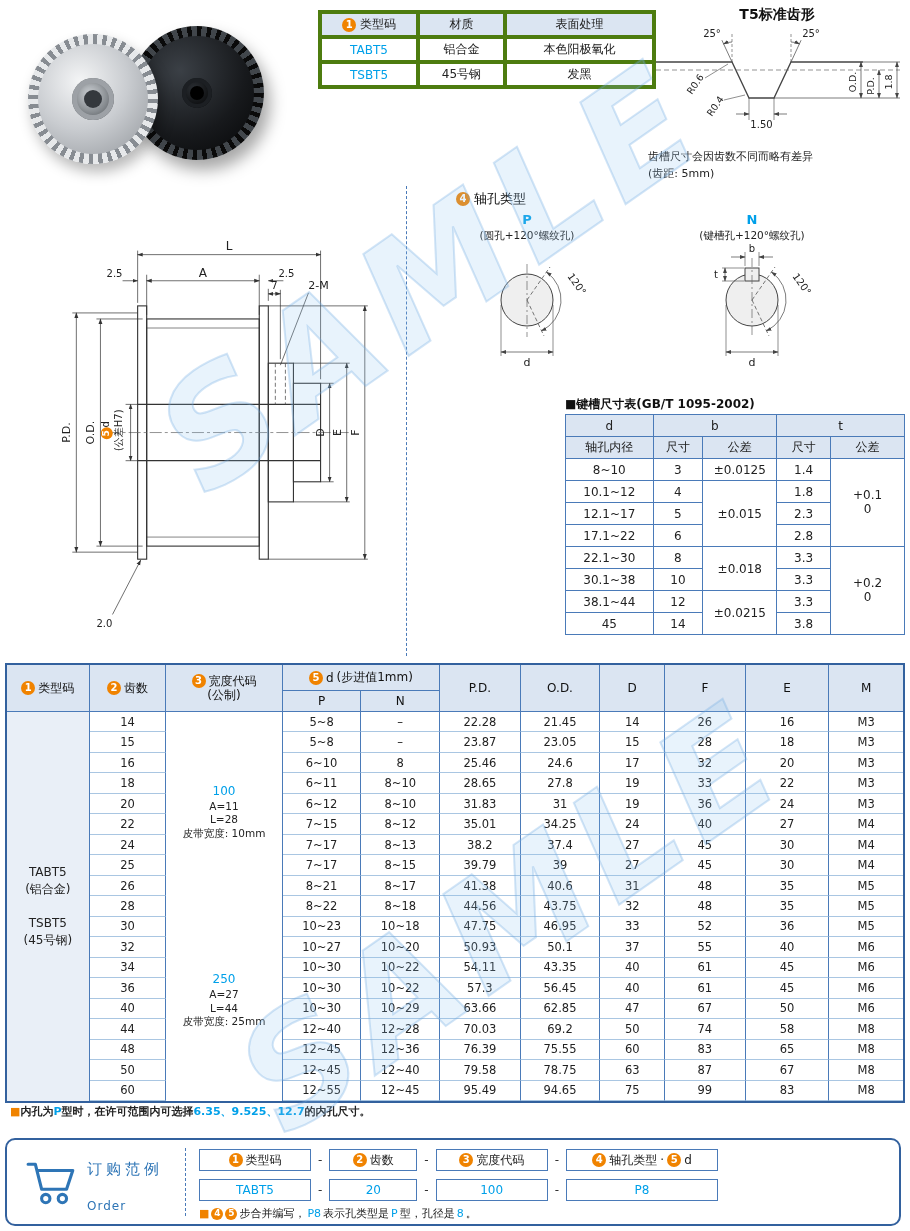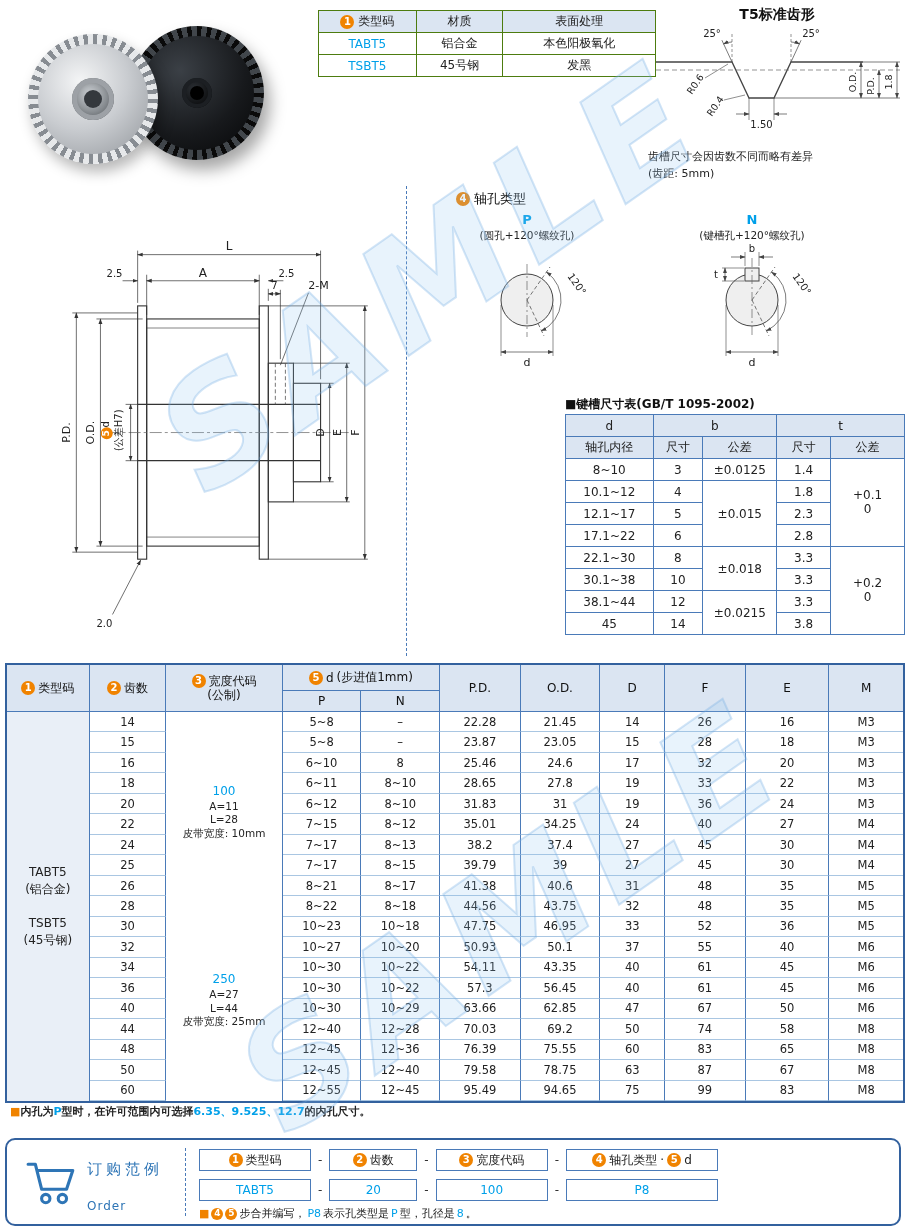--- a/index.html
+++ b/index.html
@@ -37,21 +37,21 @@
           border-radius:50%;background:#f08300;color:#fff;font-size:10px;font-weight:bold;
           flex:0 0 auto;line-height:1;}
   .marker.sm{width:12px;height:12px;font-size:9px;}
   .blue{color:#00a0e9;}
   .orange{color:#f08300;}
   .pre{white-space:pre-line;line-height:1.15;}
 
   
   table.mat{position:absolute;left:318px;top:10px;width:338px;border-collapse:collapse;
             font-size:12px;}
-  table.mat th,table.mat td{border:1px solid #4d7c0f;height:21px;text-align:center;
+  table.mat th,table.mat td{border:4px solid #4d7c0f;height:21px;text-align:center;
             font-weight:normal;padding:0 2px;}
   table.mat th{background:#dbe5f2;}
 
   
   .profile{position:absolute;left:648px;top:6px;width:258px;}
   .profile-title{text-align:center;font-size:14px;font-weight:600;color:#111;}
   .profile-notes{text-align:left;font-size:11px;line-height:1.5;color:#222;margin-top:14px;}
 
   
   .divider-v{position:absolute;left:406px;top:186px;height:470px;border-left:1px dashed #4a7ab8;}

